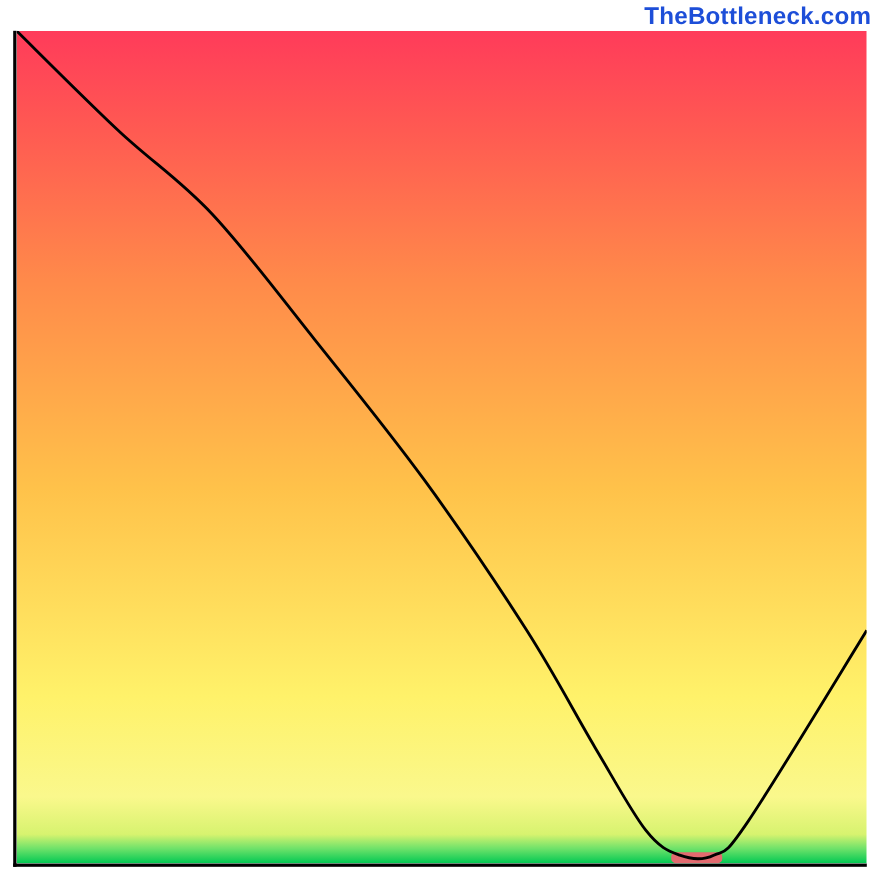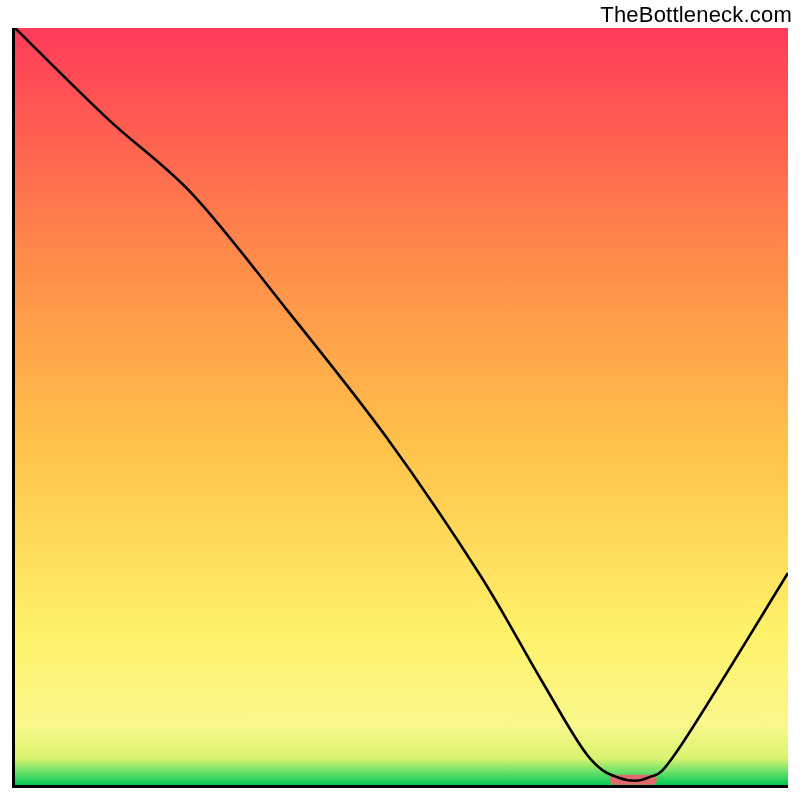--- a/index.html
+++ b/index.html
@@ -13,22 +13,22 @@
   .frame {
     position: relative;
     width: 800px;
     height: 800px;
   }
   .watermark {
     position: absolute;
     top: 2px;
     right: 8px;
     font-size: 22px;
-    font-weight: 400;
-    color: #000000;
+    font-weight: 700;
+    color: #1d4ed8;
     letter-spacing: 0.2px;
   }
   .plot {
     position: absolute;
     left: 12px;
     top: 28px;
     width: 776px;
     height: 760px;
     box-sizing: border-box;
     border-left: 3px solid #000;

